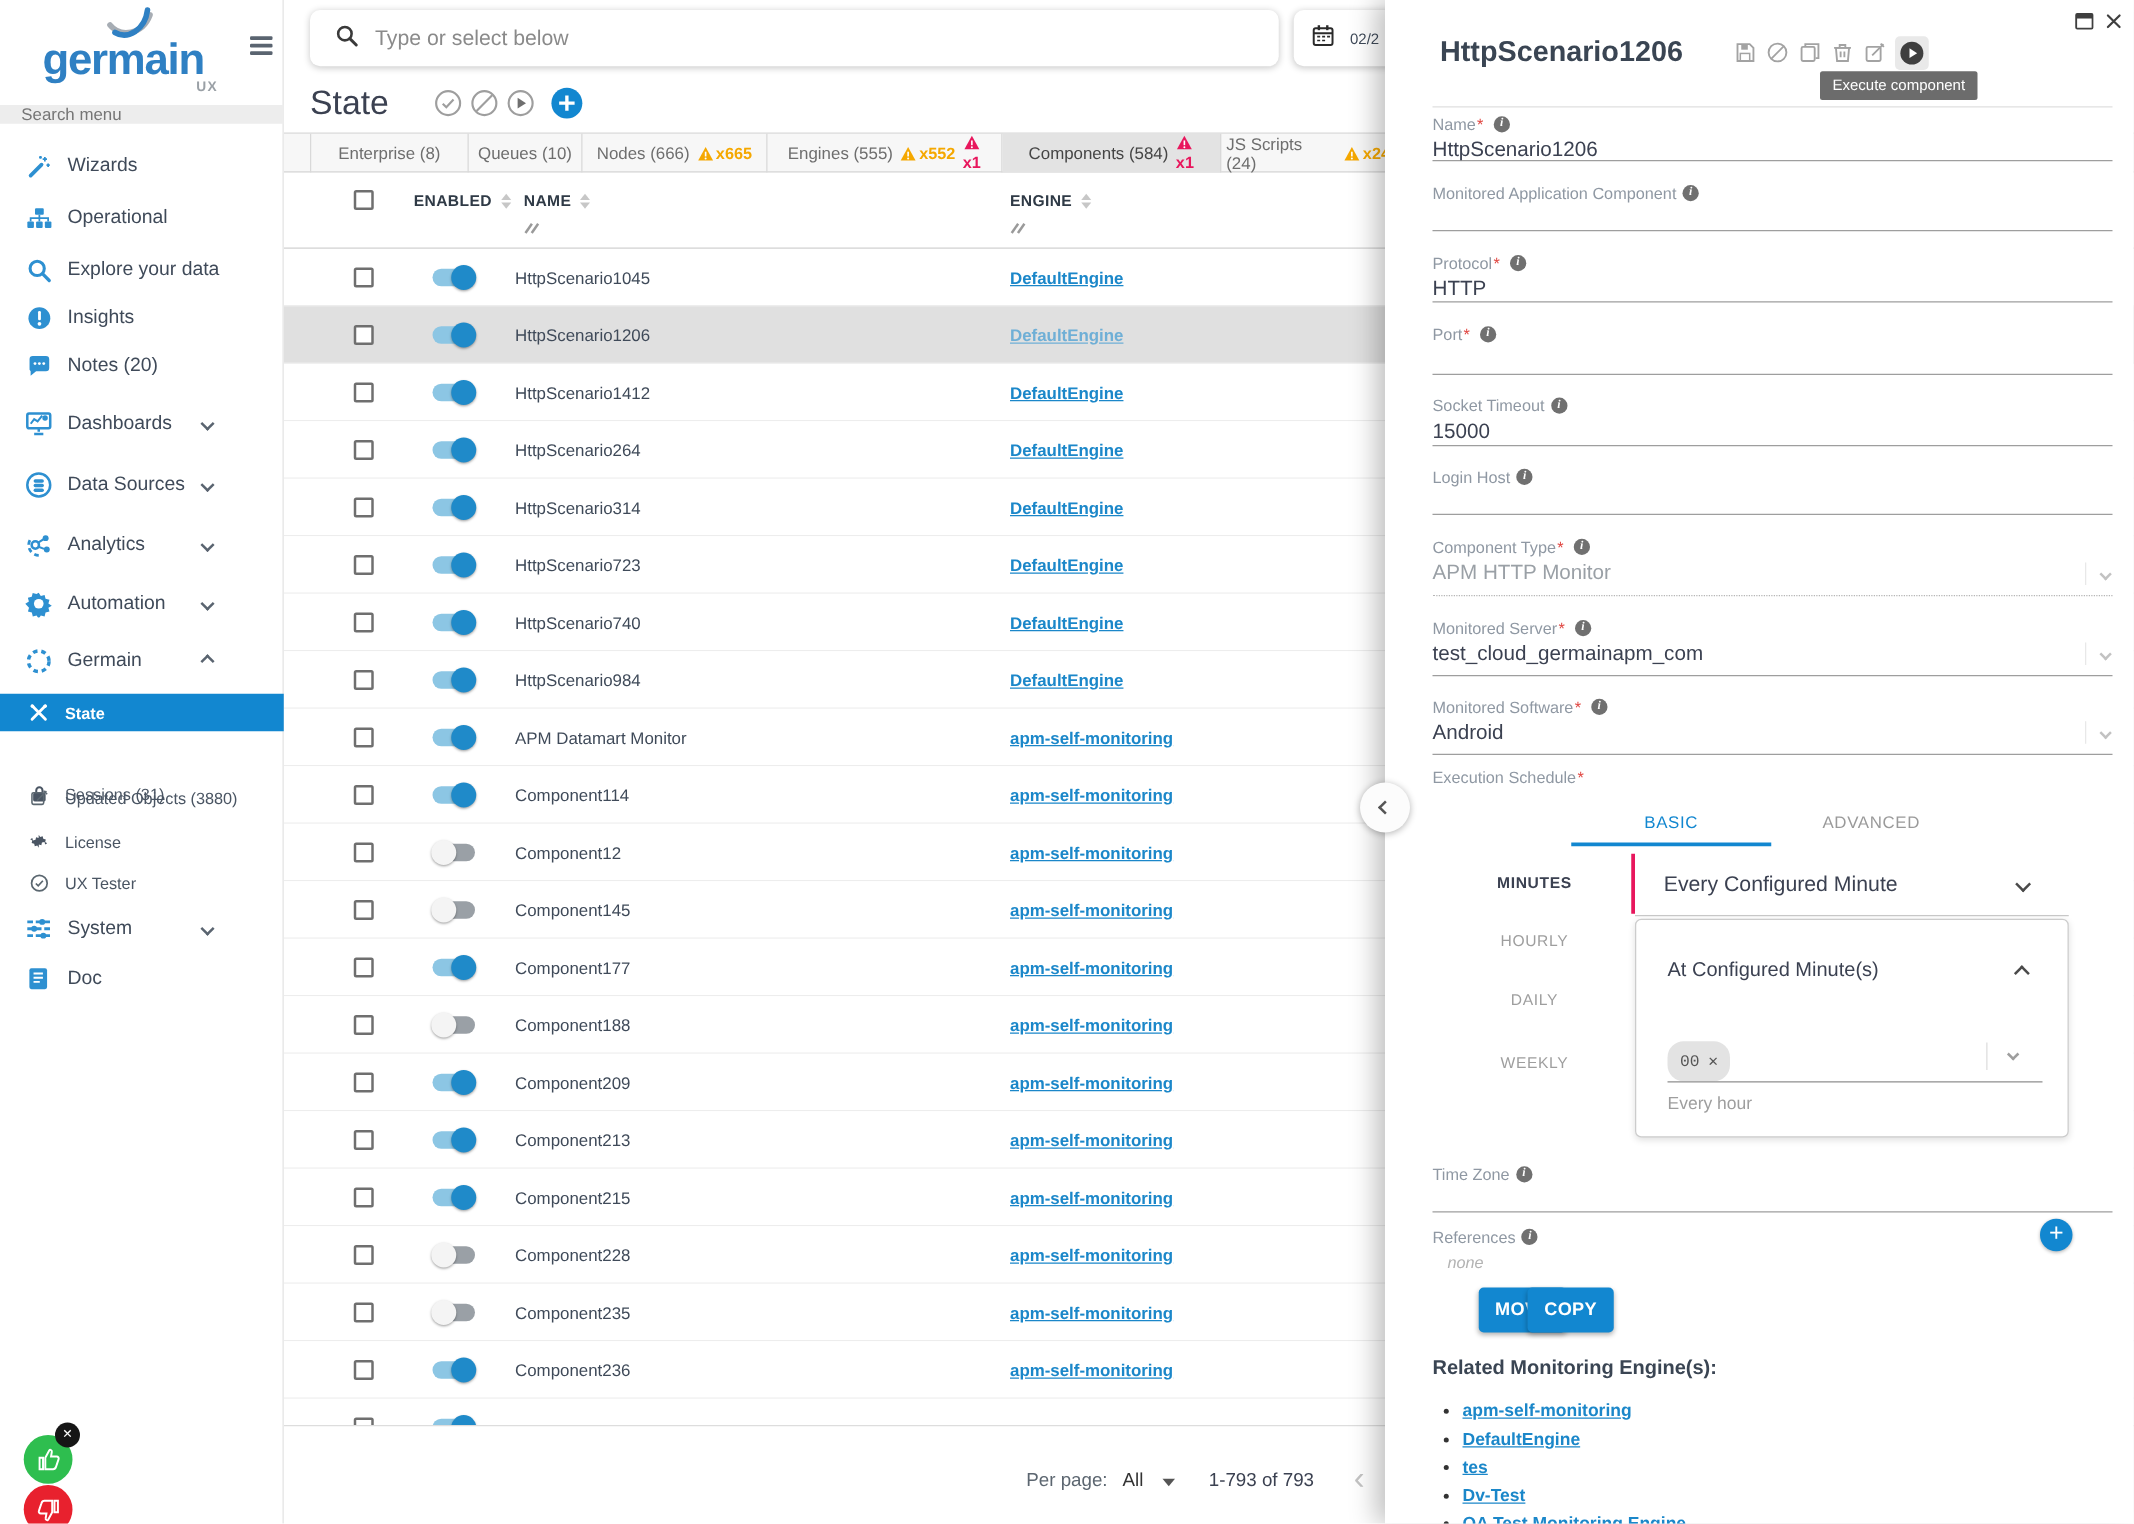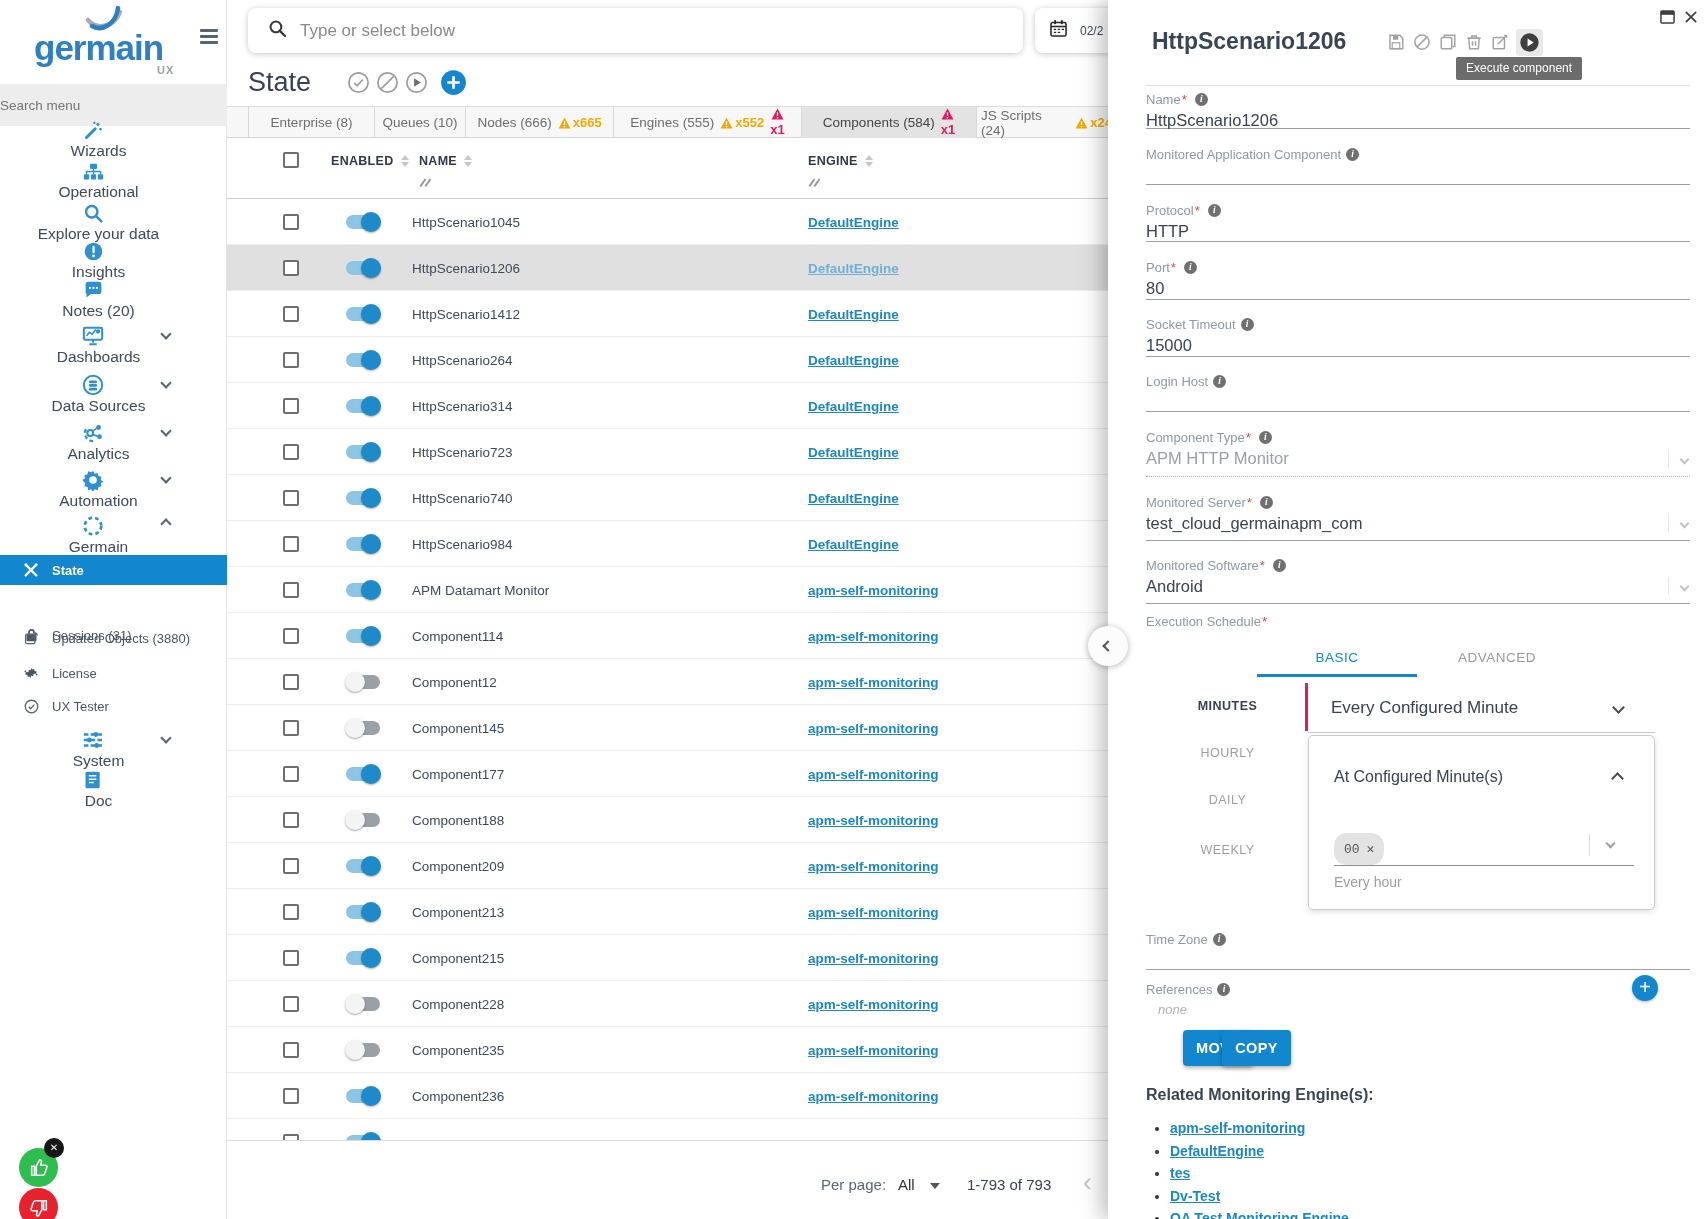--- a/index.html
+++ b/index.html
@@ -7,22 +7,22 @@
   body { font-family:"Liberation Sans", sans-serif; color:#3f4a59; }
   #app { position:relative; width:1707px; height:1219px; overflow:hidden; background:#fff; }
 
   
   #sidebar { position:absolute; left:0; top:0; width:227px; height:1219px; background:#fff; border-right:1px solid #e3e3e3; z-index:5; }
   .brand-swoosh { position:absolute; left:76px; top:2px; }
   .brand-text { position:absolute; left:34px; top:28px; font-size:35px; font-weight:bold; letter-spacing:-1px; color:#2f80c3; }
   .brand-sub { position:absolute; left:157px; top:64px; font-size:11px; font-weight:bold; color:#9aa0a6; letter-spacing:1px; }
   .hamburger { position:absolute; left:200px; top:29px; width:18px; cursor:pointer; }
   .hamburger span { display:block; height:2.5px; background:#5a6470; margin-bottom:3.5px; border-radius:1px; }
-  .menu-search { position:absolute; left:0; top:84px; width:227px; height:42px; background:#ededed; border:none; font-size:13.5px; color:#757575; font-family:"Liberation Sans",sans-serif; }
-  .side-item { position:absolute; left:0; width:186px; height:30px; display:flex; align-items:center; cursor:pointer;flex-direction:column; }
+  .menu-search { position:absolute; left:0; top:84px; width:227px; height:15px; background:#ededed; border:none; padding-left:17px; font-size:13.5px; color:#757575; font-family:"Liberation Sans",sans-serif; }
+  .side-item { position:absolute; left:0; width:186px; height:30px; display:flex; align-items:center; padding-left:19px; cursor:pointer; }
   .side-item .ic { width:24px; height:24px; display:flex; align-items:center; justify-content:center; flex:none; }
   .side-item .lbl { margin-left:11px; font-size:15.5px; color:#3f4a59; white-space:nowrap; }
   .side-item .chev-slot { position:absolute; right:16px; }
   .sub-item { position:absolute; left:0; width:227px; height:30px; display:flex; align-items:center; padding-left:22px; cursor:pointer; }
   .sub-item .ic { width:18px; height:18px; display:flex; align-items:center; justify-content:center; flex:none; }
   .sub-item .lbl { margin-left:12px; font-size:13px; color:#4a5563; white-space:nowrap; }
   .sub-item.active { background:#1287d0; }
   .sub-item.active .lbl { color:#fff; font-weight:bold; }
 
   
@@ -803,21 +803,20 @@
           <span class="info-i">i</span>
         </div>
       <div class="pvalue">HTTP</div>
     </div>
     <div class="pfield" style="top:260px;height:40px">
       <div class="plabel">
           <span>Port</span>
           <span class="req">*</span>
           <span class="info-i">i</span>
         </div>
-      <div class="pvalue">80</div>
     </div>
     <div class="pfield" style="top:317px;height:40px">
       <div class="plabel">
           <span>Socket Timeout</span>
           <span class="info-i">i</span>
         </div>
       <div class="pvalue">15000</div>
     </div>
     <div class="pfield" style="top:374px;height:38px">
       <div class="plabel">

